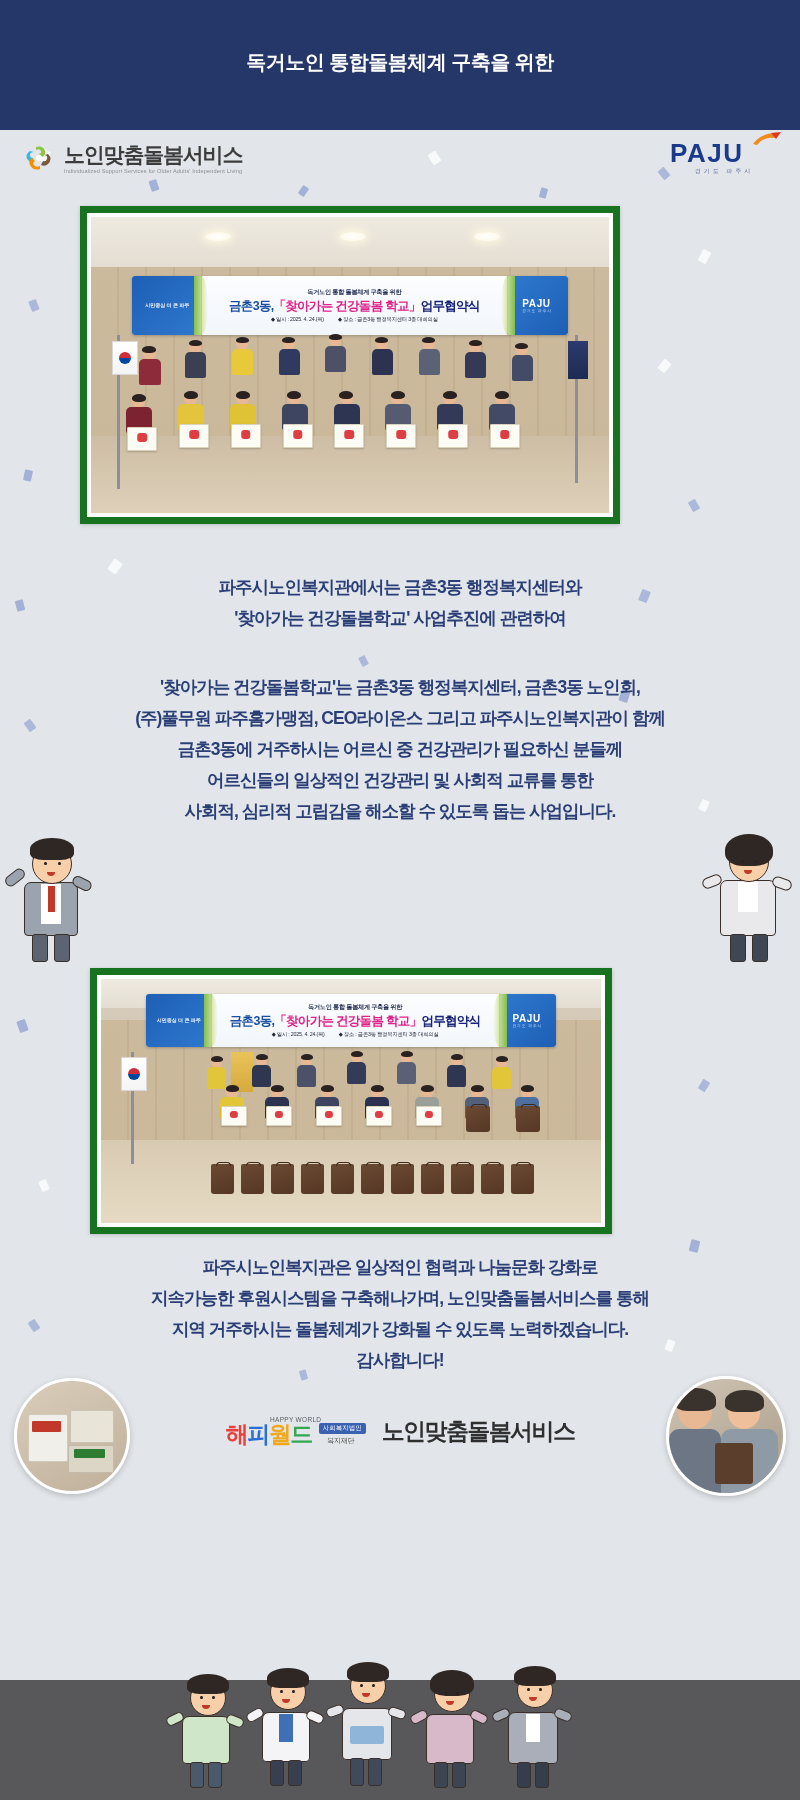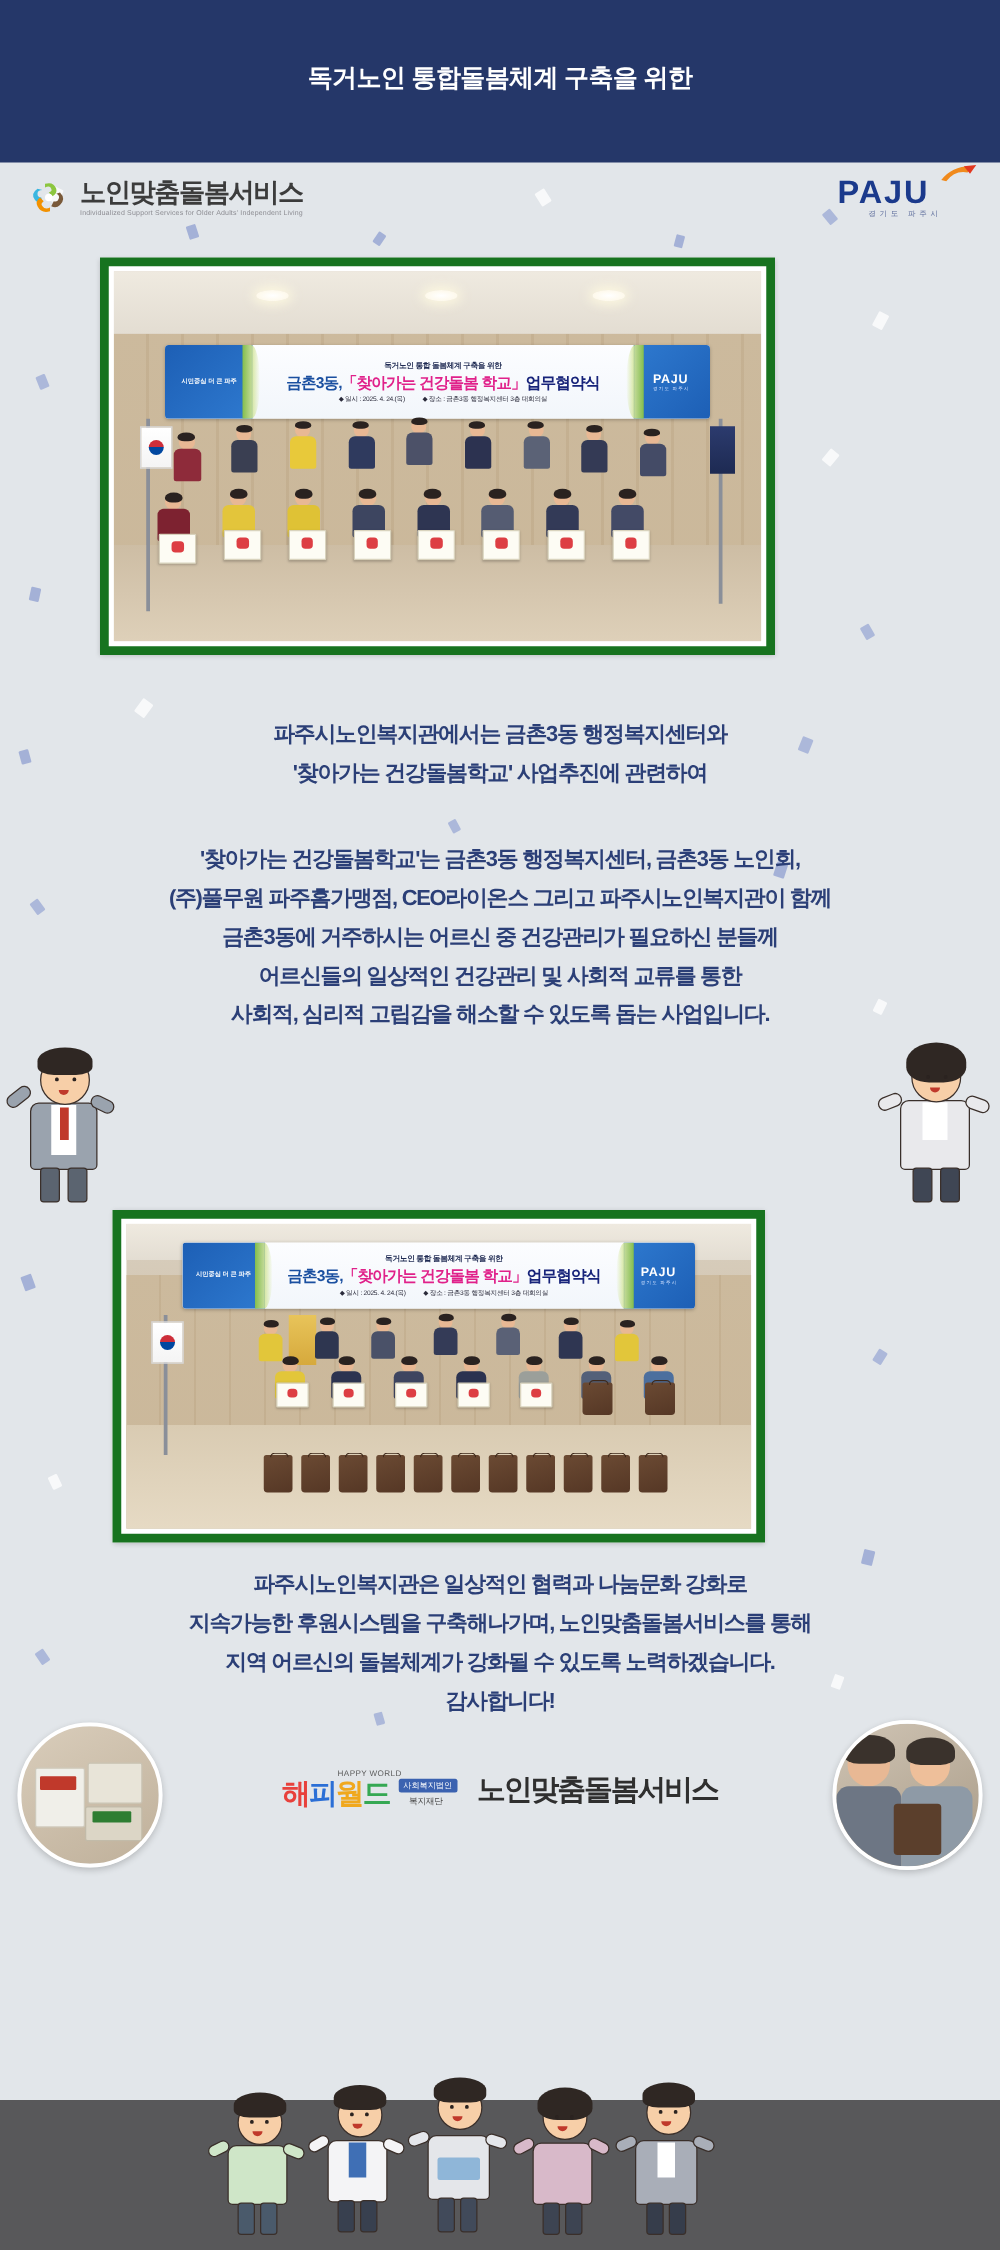--- a/index.html
+++ b/index.html
@@ -593,21 +593,21 @@
     <div class="giftbag" style="left:64%; top:76%; width:23px; height:30px;"></div>
     <div class="giftbag" style="left:70%; top:76%; width:23px; height:30px;"></div>
     <div class="giftbag" style="left:76%; top:76%; width:23px; height:30px;"></div>
     <div class="giftbag" style="left:82%; top:76%; width:23px; height:30px;"></div>
   </div>
 </div>
 
 <div class="para" id="para-3">
   <span class="line">파주시노인복지관은 일상적인 협력과 나눔문화 강화로</span>
   <span class="line">지속가능한 후원시스템을 구축해나가며, 노인맞춤돌봄서비스를 통해</span>
-  <span class="line">지역 어르신의 돌봄체계가 강화될 수 있도록 노력하겠습니다.</span>
+  <span class="line">지역 거주하시는 돌봄체계가 강화될 수 있도록 노력하겠습니다.</span>
   <span class="line">감사합니다!</span>
 </div>
 
 <div class="photo-circle" id="circle-left">
   <div style="position:absolute;left:10%;top:30%;width:36%;height:44%;background:#f0efe9;border:1px solid #cfcabc;border-radius:2px;"></div>
   <div style="position:absolute;left:48%;top:26%;width:40%;height:30%;background:#e8e4d8;border:1px solid #c9c3b3;border-radius:2px;"></div>
   <div style="position:absolute;left:46%;top:58%;width:42%;height:26%;background:#dcd6c6;border:1px solid #c2bba9;border-radius:2px;"></div>
   <div style="position:absolute;left:14%;top:36%;width:26%;height:10%;background:#c0392b;border-radius:1px;"></div>
   <div style="position:absolute;left:52%;top:62%;width:28%;height:8%;background:#2e7d32;border-radius:1px;"></div>
 </div>

